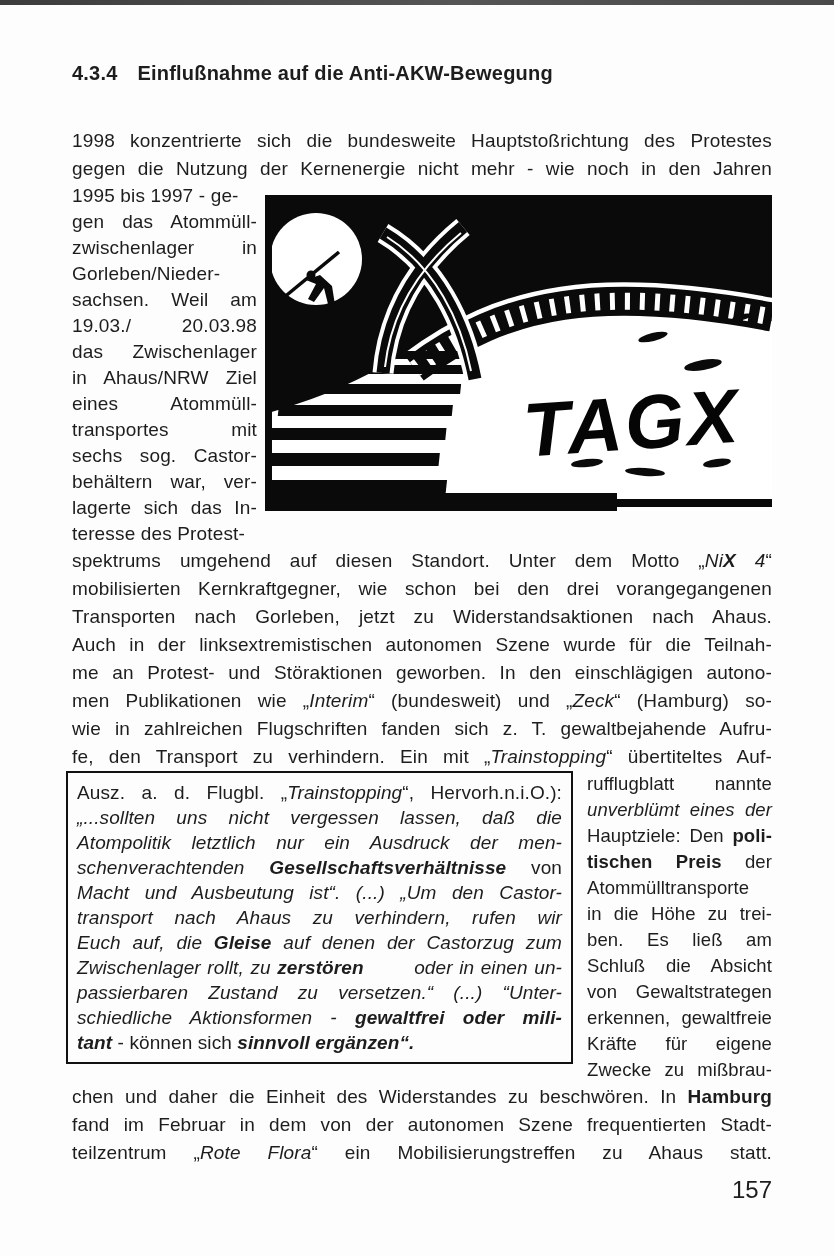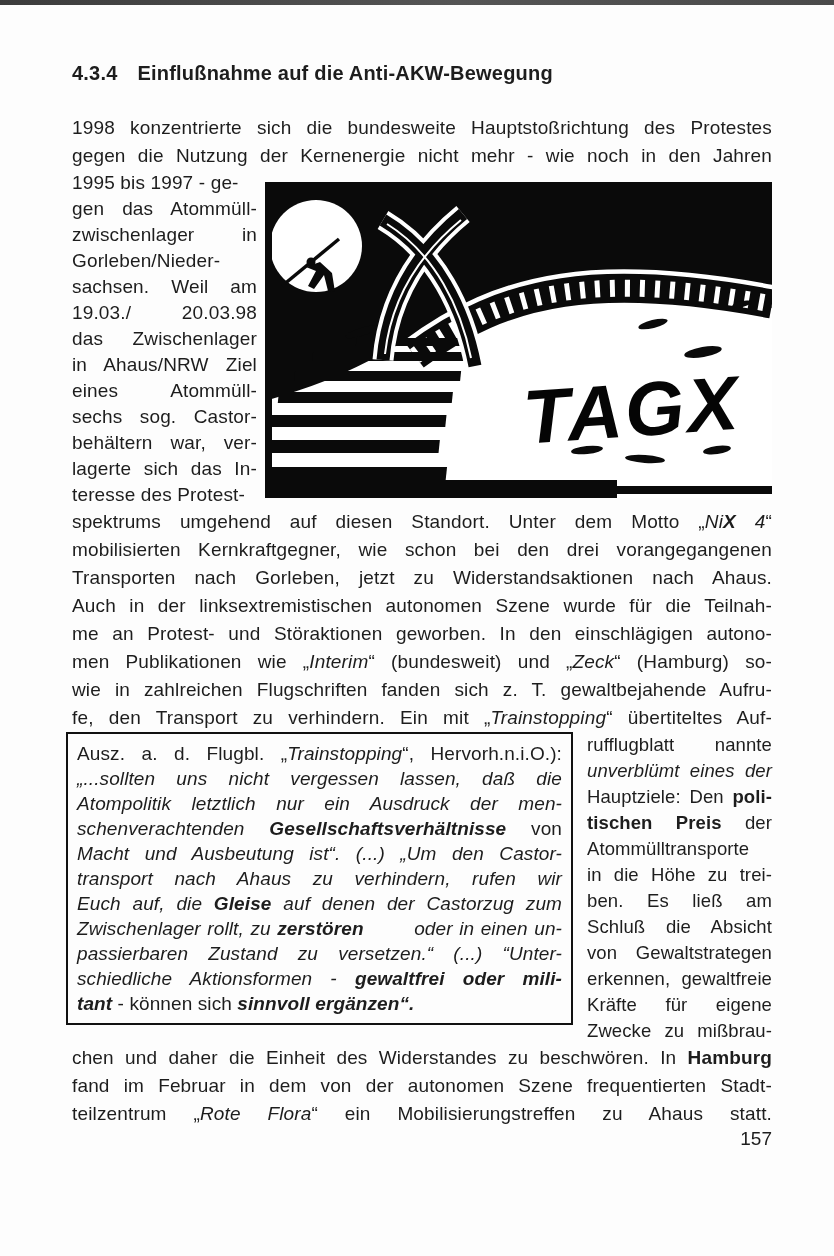--- a/index.html
+++ b/index.html
@@ -4,34 +4,34 @@
 <style>
   html,body{margin:0;padding:0;background:#fdfdfd;}
   body{width:834px;height:1256px;overflow:hidden;position:relative;
        font-family:"Liberation Sans","DejaVu Sans",sans-serif;color:#1d1d1d;}
   .top-bar{position:absolute;top:0;left:0;width:834px;height:5px;
            background:linear-gradient(90deg,#3c3c3c,#555 55%,#4a4a4a);}
   .content{position:absolute;top:5px;left:72px;width:700px;}
   .heading{margin-top:57px;font-size:20px;font-weight:bold;letter-spacing:.2px;}
   .heading .num{margin-right:20px;}
   .para{font-size:19px;line-height:28px;letter-spacing:.15px;}
-  .para1{margin-top:29px;}
+  .para1{margin-top:42px;}
   .line{min-height:1em;}
   .just{text-align:justify;text-align-last:justify;}
   .float-row{display:flex;align-items:flex-start;}
   .left-col{width:213px;box-sizing:border-box;padding-right:8px;
             font-size:19px;line-height:26px;letter-spacing:.15px;}
   .illustration{width:507px;height:316px;margin-top:12px;flex:none;}
   .box-row{display:flex;align-items:flex-start;}
   .quote-box{box-sizing:border-box;width:507px;margin-left:-6px;flex:none;
              border:2px solid #111;padding:7px 9px;
              font-size:19px;line-height:25px;letter-spacing:.1px;}
   .right-col{width:190px;margin-left:14px;font-size:18.5px;line-height:26px;letter-spacing:.1px;}
   .para3{margin-top:0;}
-  .page-number{text-align:right;font-size:19px;}
+  .page-number{margin-top:9px;text-align:right;font-size:24px;}
   svg text{font-family:"Liberation Sans","DejaVu Sans",sans-serif;}
 </style>
 </head>
 <body>
 
 <div class="top-bar"></div>
 
 <div class="content">
 
   <div class="heading">
@@ -47,20 +47,21 @@
     <div class="left-col">
         <div class="line"><span>1995 bis 1997 - ge-</span></div>
         <div class="line just"><span>gen das Atommüll-</span></div>
         <div class="line just"><span>zwischenlager in</span></div>
         <div class="line just"><span>Gorleben/Nieder-</span></div>
         <div class="line just"><span>sachsen. Weil am</span></div>
         <div class="line just"><span>19.03./ 20.03.98</span></div>
         <div class="line just"><span>das Zwischenlager</span></div>
         <div class="line just"><span>in Ahaus/NRW Ziel</span></div>
         <div class="line just"><span>eines Atommüll-</span></div>
+        <div class="line just"><span>transportes mit</span></div>
         <div class="line just"><span>sechs sog. Castor-</span></div>
         <div class="line just"><span>behältern war, ver-</span></div>
         <div class="line just"><span>lagerte sich das In-</span></div>
         <div class="line"><span>teresse des Protest-</span></div>
       </div>
 
     <div class="illustration">
       <svg viewBox="0 0 507 316" width="507" height="316">
         <rect width="507" height="316" fill="#fff"></rect>
 

